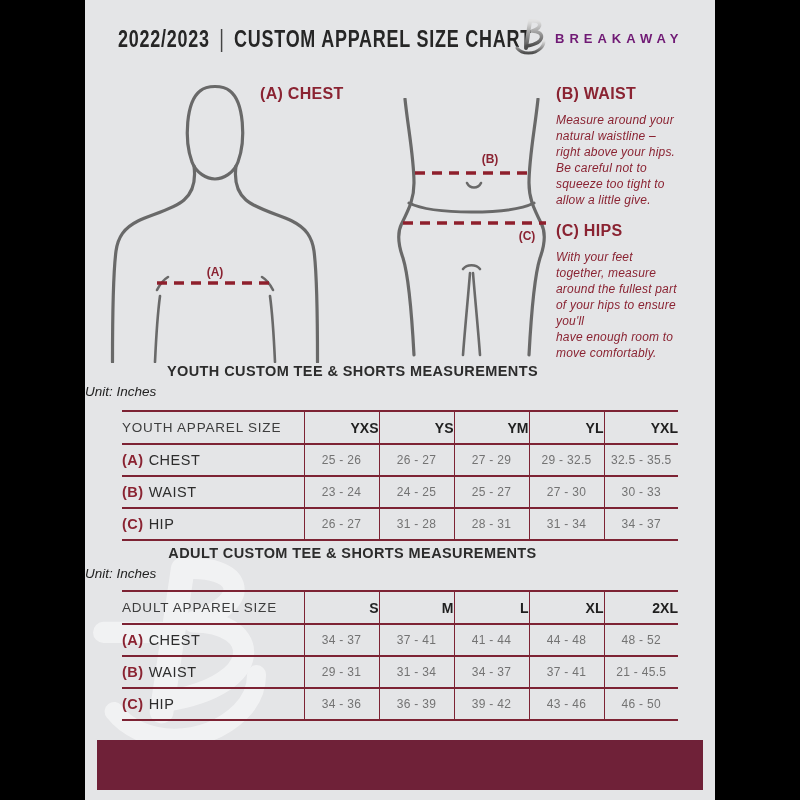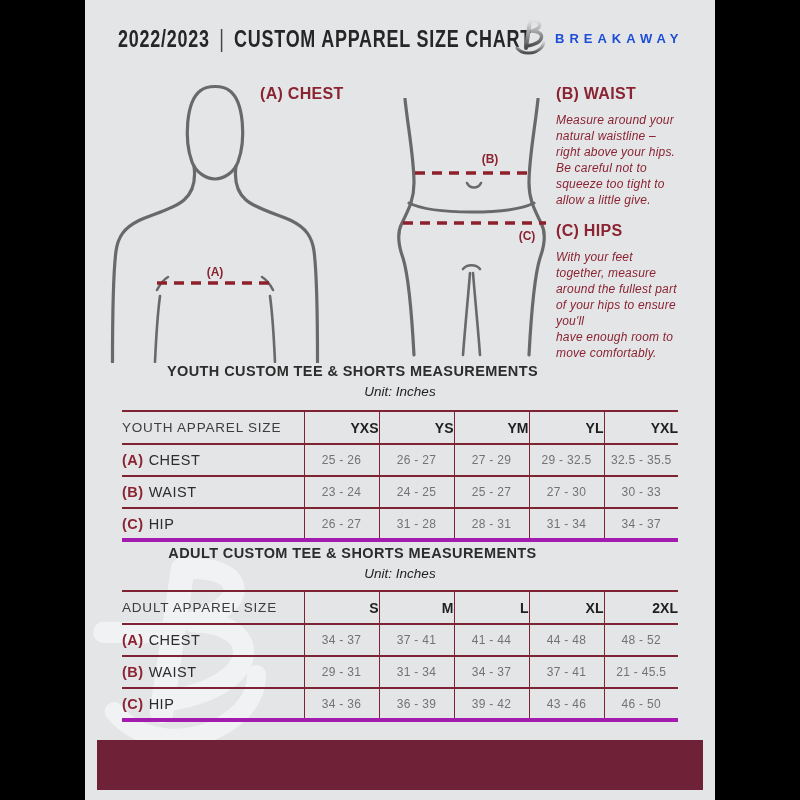--- a/index.html
+++ b/index.html
@@ -18,48 +18,48 @@
   .hdr-title{
     position:absolute;left:33px;top:26px;
     font-size:23px;font-weight:bold;color:#262626;
     transform:scaleX(0.78);transform-origin:0 50%;
     white-space:nowrap;letter-spacing:1px;
   }
   .hdr-sep{font-weight:normal;color:#444;padding:0 12px;}
   .brand-logo{position:absolute;left:428px;top:17px;}
   .brand-name{
     position:absolute;left:470px;top:31px;
-    font-size:13px;font-weight:bold;letter-spacing:5px;color:#1d4ed8;
+    font-size:13px;font-weight:bold;letter-spacing:5px;color:#701a75;
     white-space:nowrap;
   }
   
   .figure{position:absolute;}
   .guide{position:absolute;width:152px;color:#8a2332;z-index:1;}
   .guide h3{margin:0;font-size:16px;font-weight:bold;letter-spacing:.3px;}
   .guide p{
     margin:9px 0 0 0;font-size:12px;line-height:16px;font-style:italic;
     white-space:pre-line;letter-spacing:.2px;
   }
   svg text.marker{
     font-family:"Liberation Sans", sans-serif;
     font-weight:bold;font-size:12px;fill:#8a2332;font-style:normal;
   }
   
   .section-title{
     position:absolute;left:0;width:535px;text-align:center;
     font-size:14.5px;font-weight:bold;color:#2c2c2c;letter-spacing:.4px;z-index:1;
   }
   .unit-label{
-    position:absolute;left:0;width:630px;text-align:center;
+    position:absolute;left:0;width:630px;text-align:left;
     font-size:13.5px;font-style:italic;color:#222;z-index:1;
   }
   table.size-table{
     position:absolute;left:37px;width:556px;
     border-collapse:collapse;table-layout:fixed;z-index:1;
-    border-top:2px solid #7d2334;border-bottom:4px solid #a21caf;
+    border-top:2px solid #7d2334;border-bottom:2px solid #a21caf;
   }
   table.size-table tr{border-bottom:2px solid #7d2334;height:32px;}
   table.size-table tr:first-child{height:33px;}
   table.size-table td,table.size-table th{
     padding:0;vertical-align:middle;background:transparent;
   }
   table.size-table td+td,table.size-table th+th{border-left:1.5px solid #7d2334;}
   th.size-col-header{
     text-align:left;font-size:13.5px;font-weight:normal;color:#3d3d3d;
     letter-spacing:.8px;padding-left:18px;

